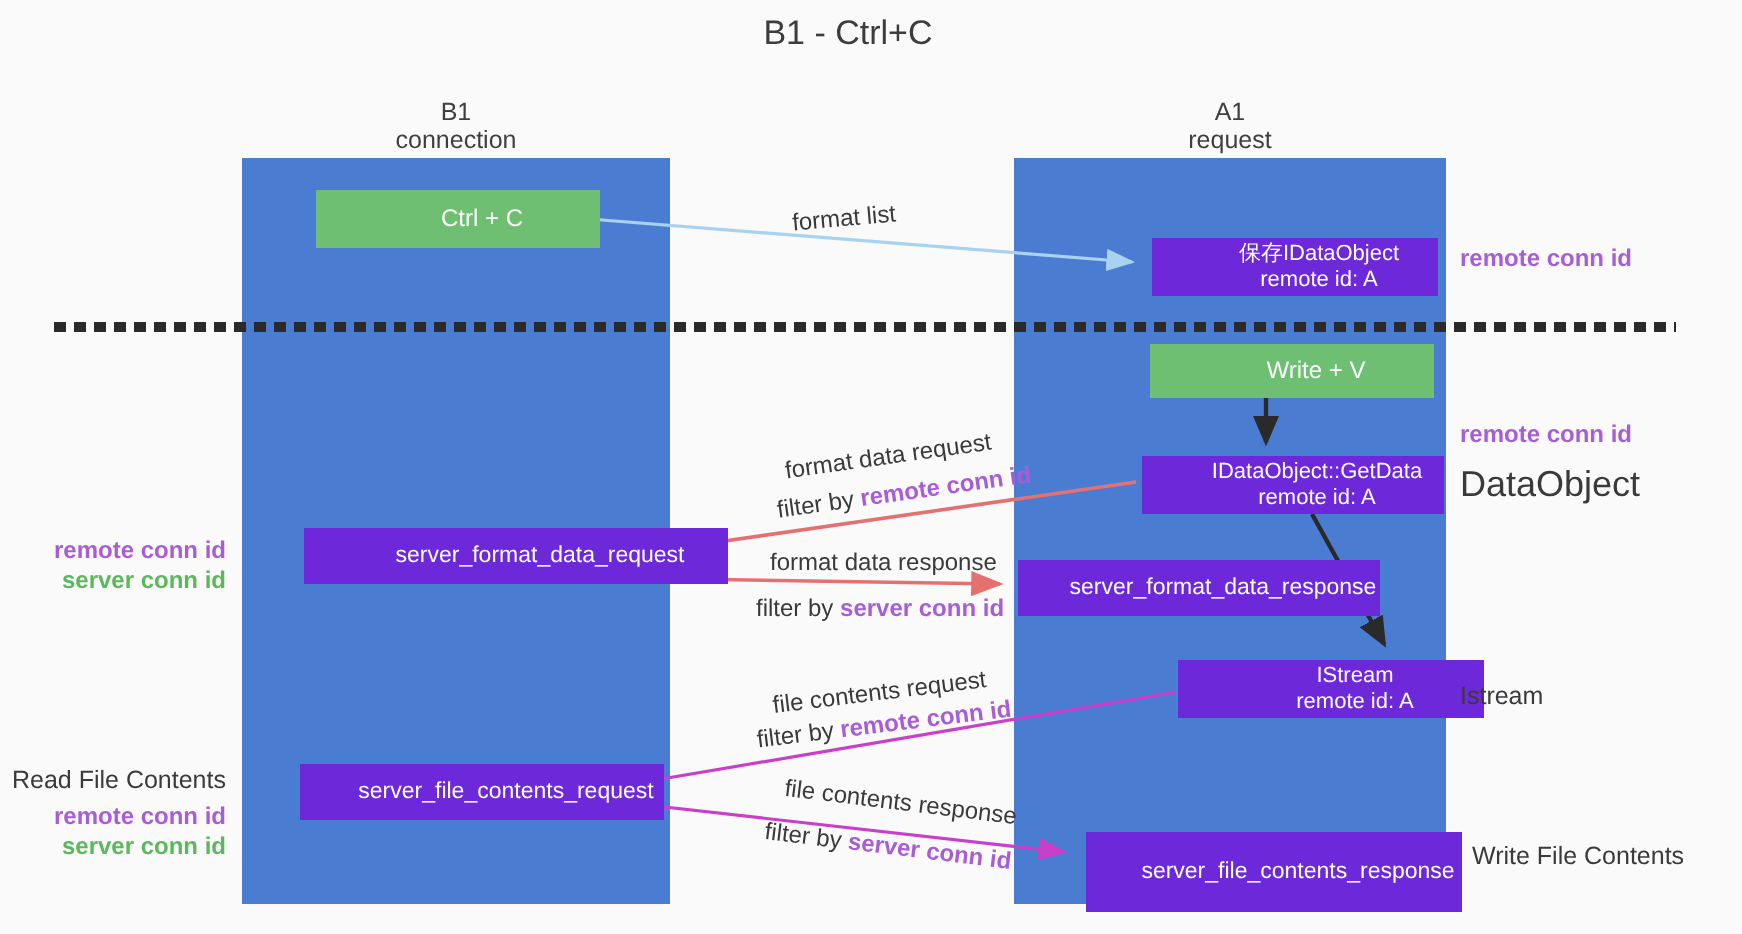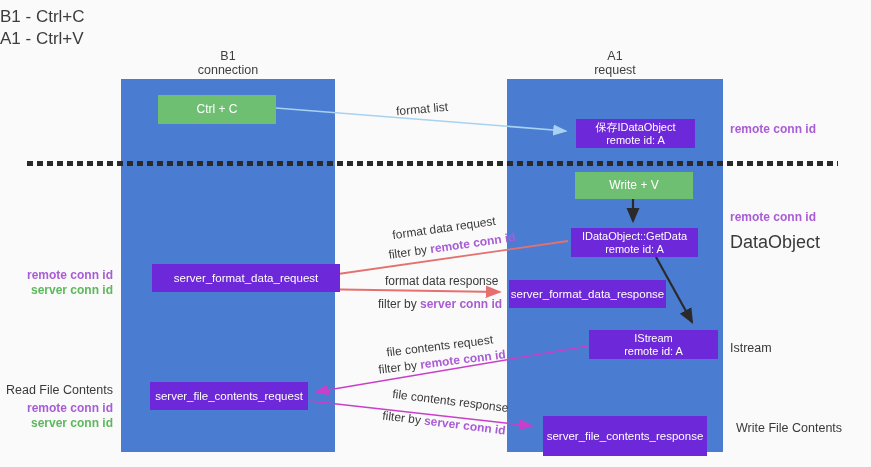--- a/index.html
+++ b/index.html
@@ -1,36 +1,36 @@
 <!DOCTYPE html>
 <html><head>
 <meta charset="utf-8">
 <style>
   html,body{margin:0;padding:0;}
   body{background:#fafafa;font-family:"Liberation Sans",sans-serif;}
   #canvas{position:relative;width:871px;height:467px;background:#fafafa;overflow:hidden;}
 
-  .title-block{position:absolute;left:0;top:6px;width:848px;
+  .title-block{position:absolute;left:0;top:6px;width:848px;text-align:center;
     font-size:17px;line-height:22px;color:#3c3c3c;}
 
   .col-header{position:absolute;text-align:center;font-size:12.5px;line-height:14px;color:#3f3f3f;}
   .col-header.left{left:121px;top:49px;width:214px;}
   .col-header.right{left:507px;top:49px;width:216px;}
 
   .lifeline{position:absolute;top:79px;height:373px;background:#4a7dd2;}
   .lifeline.left{left:121px;width:214px;}
   .lifeline.right{left:507px;width:216px;}
 
   .dashed-divider{position:absolute;left:27px;top:161px;width:811px;height:5px;
     background:repeating-linear-gradient(90deg,#2a2a2a 0 6px,transparent 6px 10px);z-index:4;}
 
   #arrow-layer{position:absolute;left:0;top:0;z-index:3;pointer-events:none;}
 
   .node{position:absolute;z-index:5;display:flex;flex-direction:column;align-items:center;
-    justify-content:center;color:#ffffff;text-align:center;}
+    justify-content:center;color:#ffffff;text-align:center;padding-left:24px;}
   .node.green{background:#6fbf73;font-size:12px;}
   .node.orange{background:#6d28d9;font-size:11.5px;}
   .node .l2{font-size:11px;line-height:13px;}
   .node .l1{line-height:13px;}
 
   .flow-label{position:absolute;z-index:6;font-size:12px;color:#3a3a3a;white-space:nowrap;}
   .key-purple{color:#a95dd5;font-weight:bold;}
 
   .side-label{position:absolute;z-index:6;font-size:12px;white-space:nowrap;color:#3a3a3a;}
   .side-label.bold-purple{color:#a95dd5;font-weight:bold;}
@@ -38,21 +38,20 @@
   .side-label.right-col{left:730px;}
   .left-align-box{position:absolute;width:113px;text-align:right;z-index:6;font-size:12px;white-space:nowrap;}
 </style>
 </head>
 <body>
 
 <div id="canvas">
 
   <div class="title-block">
     <div>B1 - Ctrl+C</div>
-    <div>A1 - Ctrl+V</div>
   </div>
 
   <div class="col-header left">
     <div>B1</div>
     <div>connection</div>
   </div>
   <div class="col-header right">
     <div>A1</div>
     <div>request</div>
   </div>

